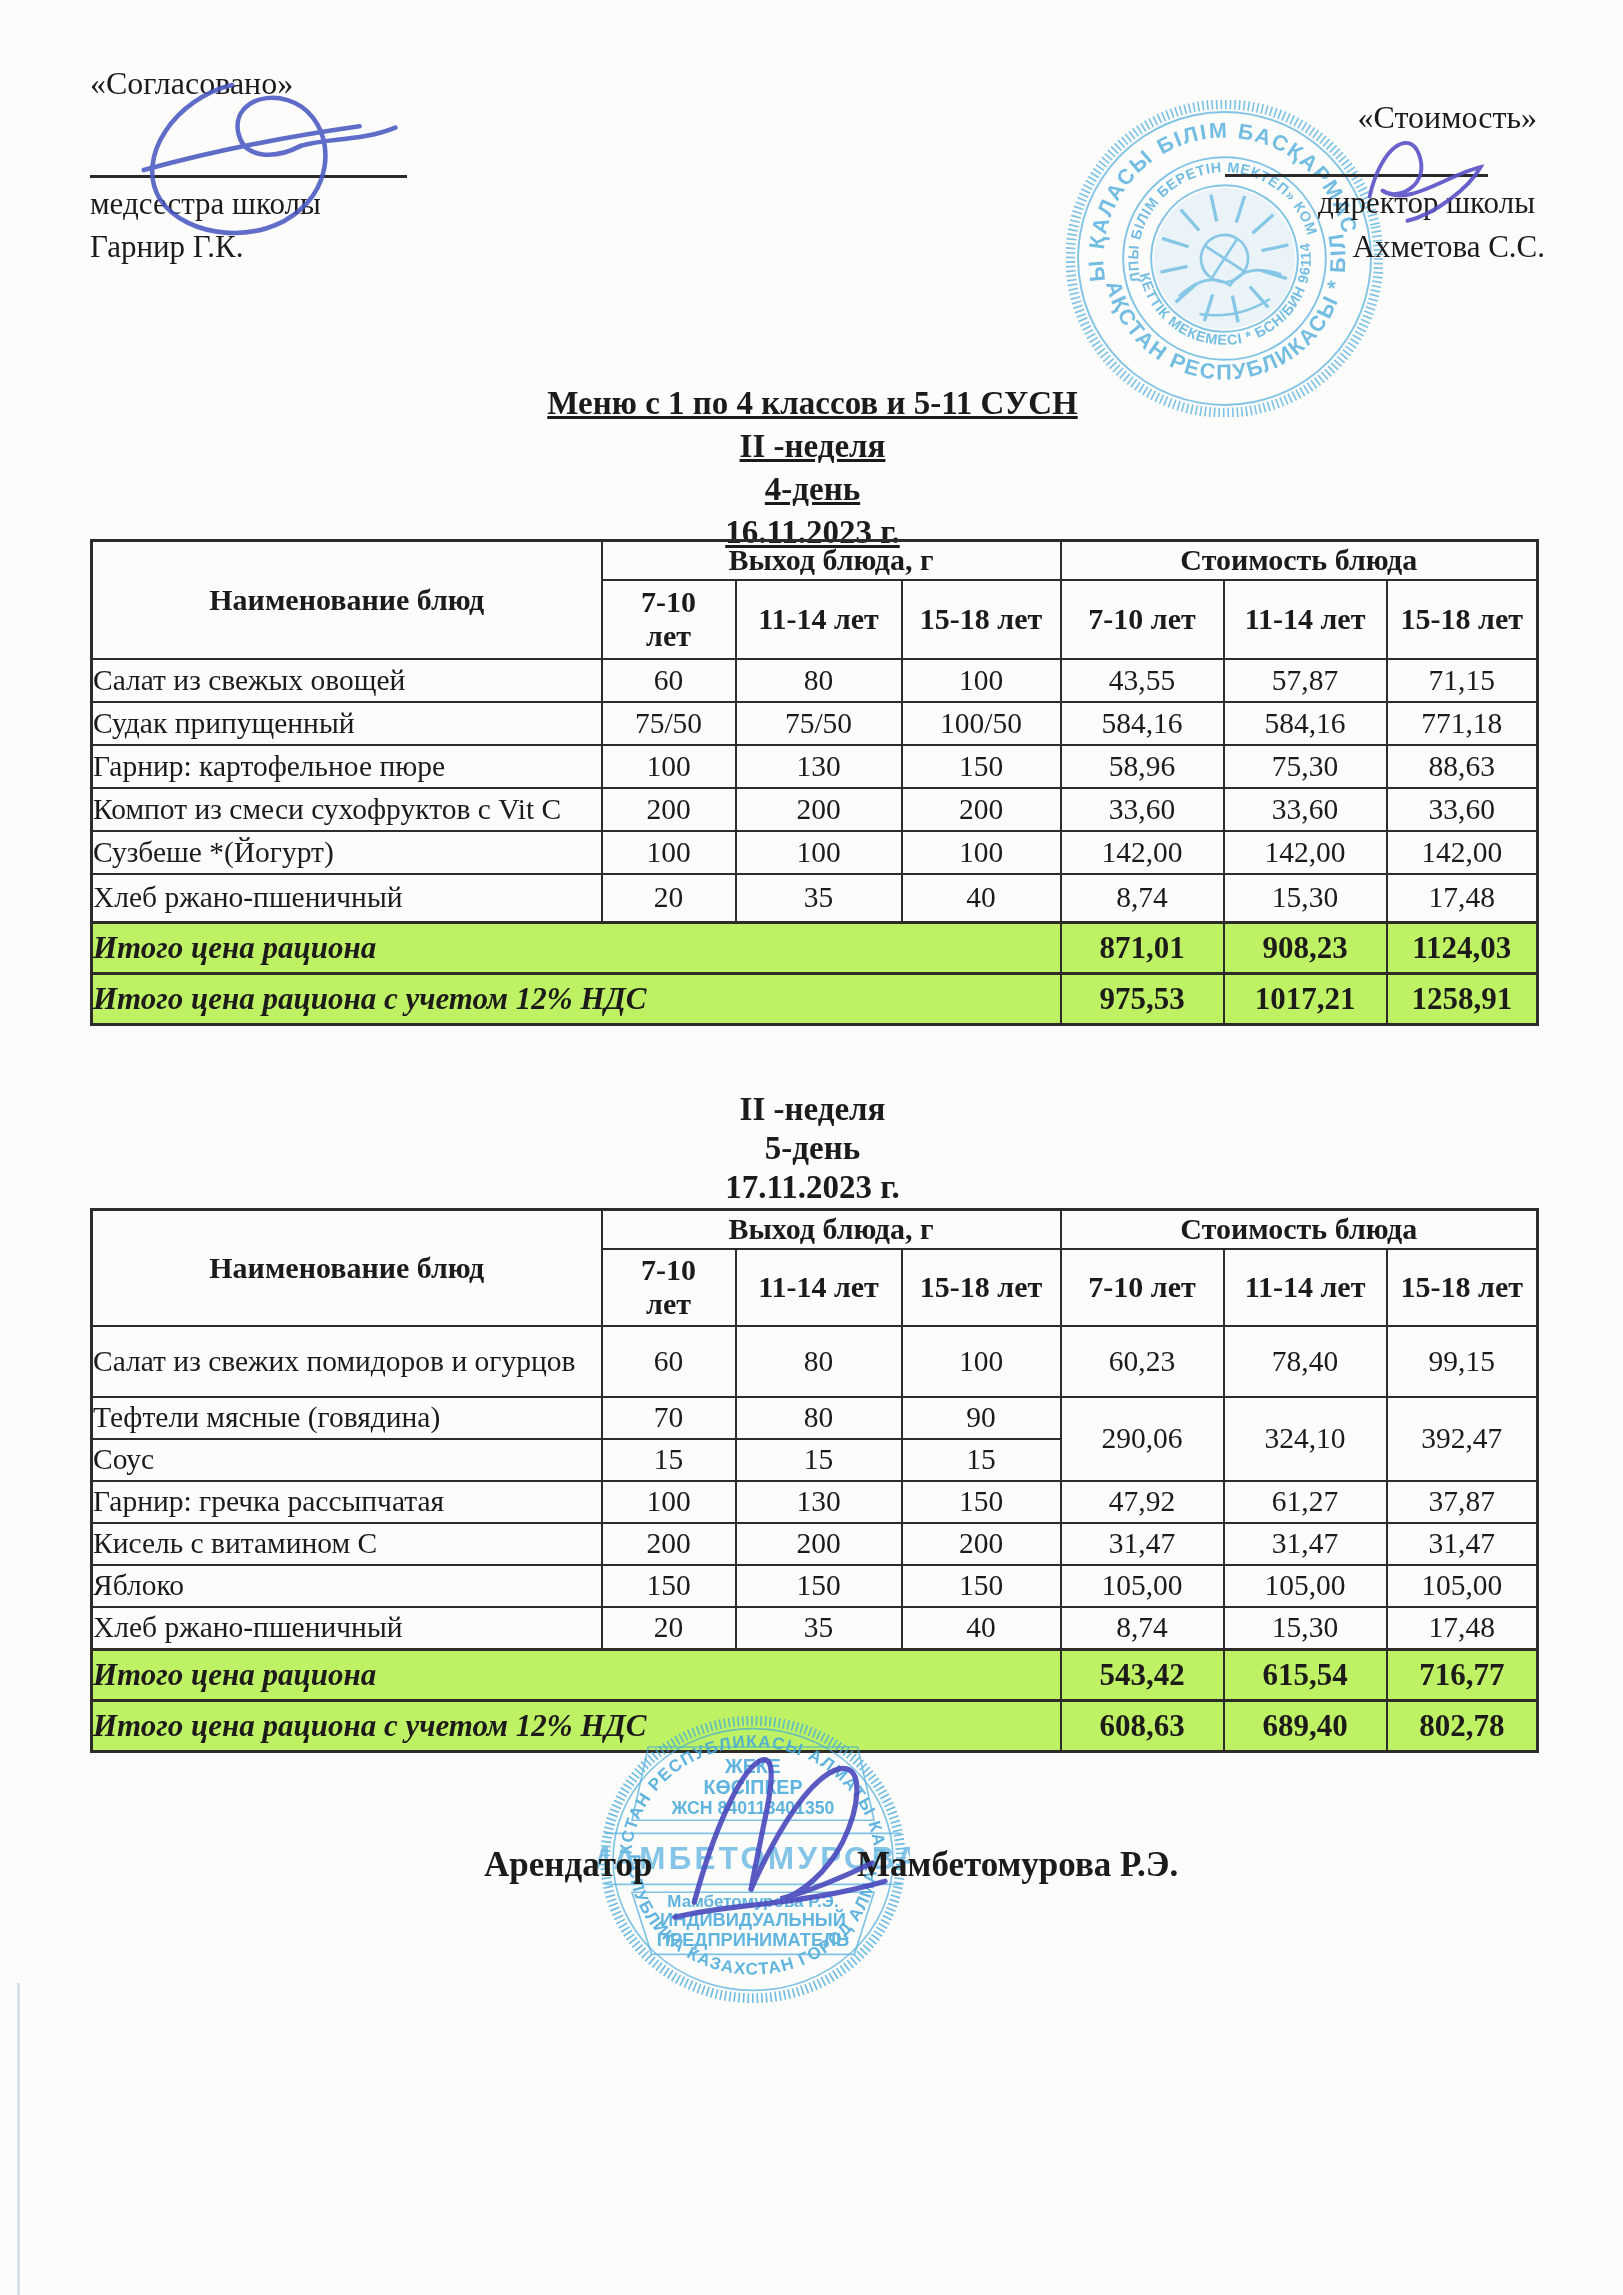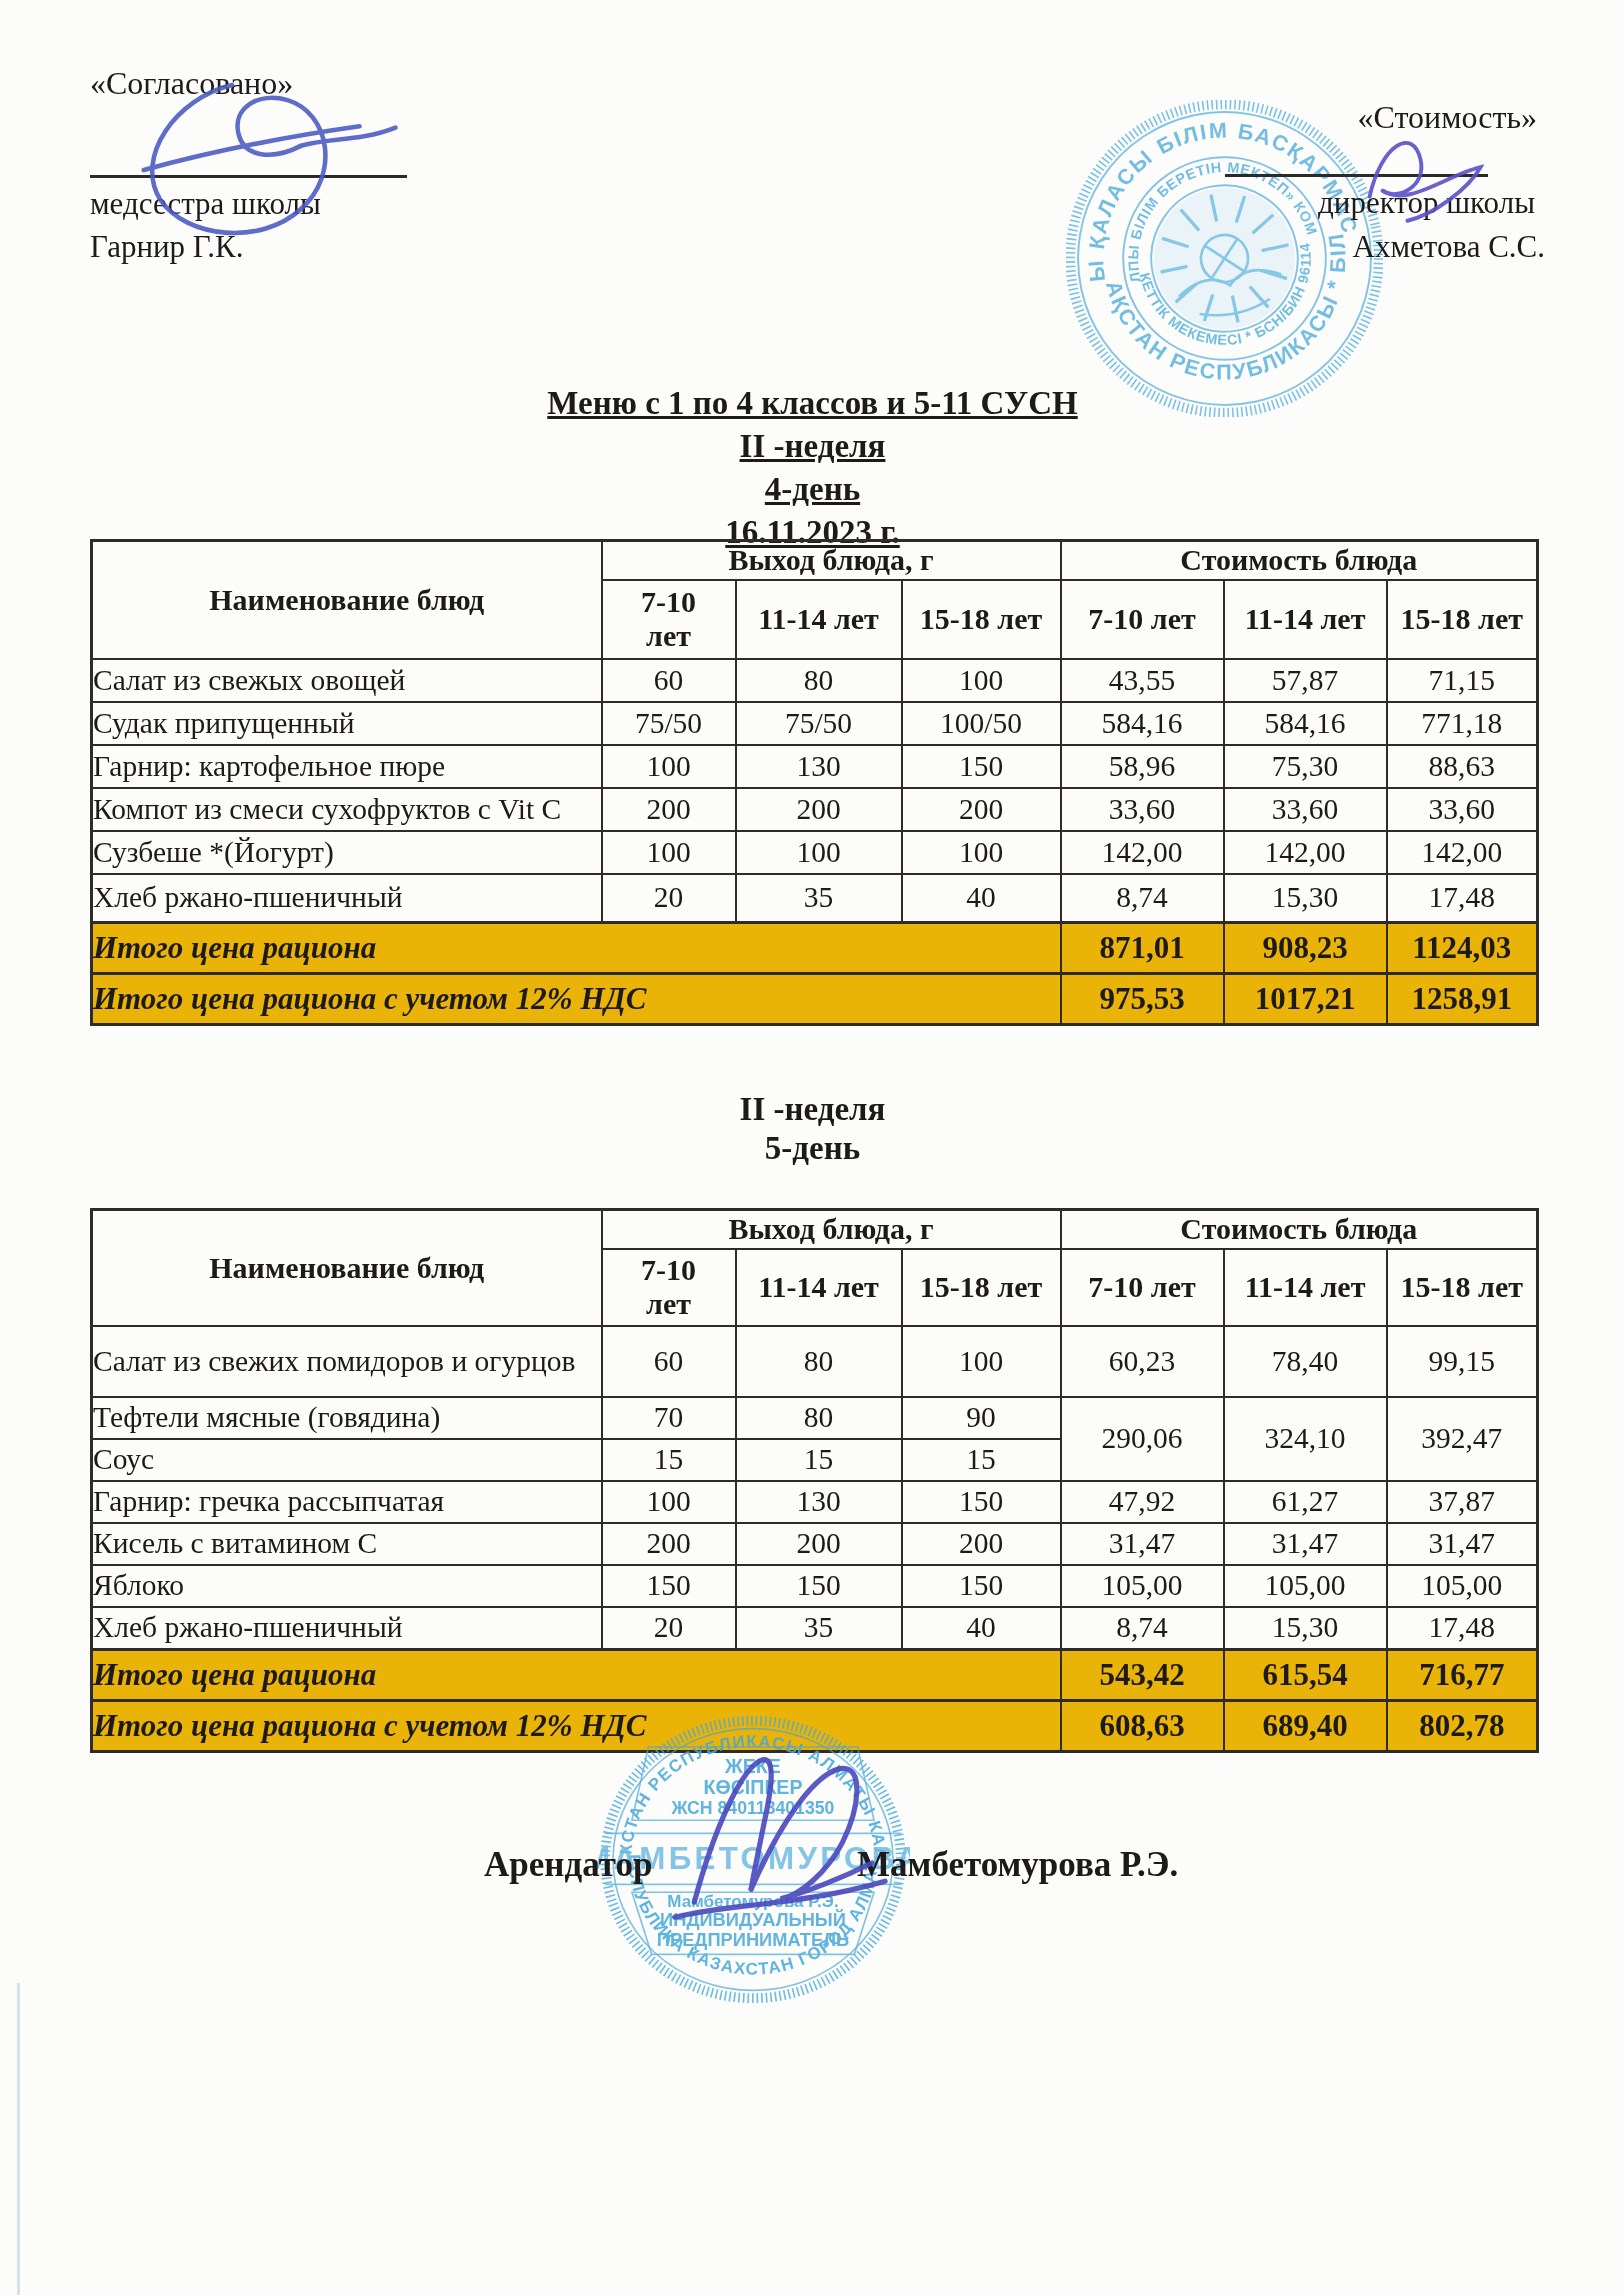--- a/index.html
+++ b/index.html
@@ -35,21 +35,21 @@
   td.name-cell { text-align:left; padding:2.6px 5.2px 2.6px 10.5px; }
   td.num { text-align:center; }
   .ghdr { height:39px; }
   .shdr th { height:77px; }
   .shdr2 th { height:75px; }
   tr.row1 td { height:41px; }
   tr.row2 td { height:40px; }
   tr.rowtall td { height:69px; }
   tr.rowlast td { height:46px; }
   tr.total-row td {
-    height:48px; background:#eab308; font-weight:bold; font-size:31px;
+    height:48px; background:#bef264; font-weight:bold; font-size:31px;
     border-top-width:3.3px;
   }
   td.total-label { font-style:italic; text-align:left; padding-left:10.5px; }
   .two-line { white-space:pre-line; }
 
   
   .footer-text { font-size:35px; font-weight:bold; }
 
   
   .stamp-svg text { font-family:"Liberation Sans", sans-serif; font-weight:bold; }
@@ -221,20 +221,21 @@
       <td class="num">975,53</td>
       <td class="num">1017,21</td>
       <td class="num">1258,91</td>
     </tr>
   </tbody>
     </table>
 
   <div class="abs title-block second" style="left:90px; top:1090px; width:1445px;">
     <div>II -неделя</div>
     <div>5-день</div>
+    <div>17.11.2023 г.</div>
   </div>
 
   <table class="menu-table abs" style="left:90px; top:1208px;">
     <colgroup>
       <col style="width:510px">
         <col style="width:134px">
         <col style="width:166px">
         <col style="width:159px">
       <col style="width:163px">
         <col style="width:163px">

